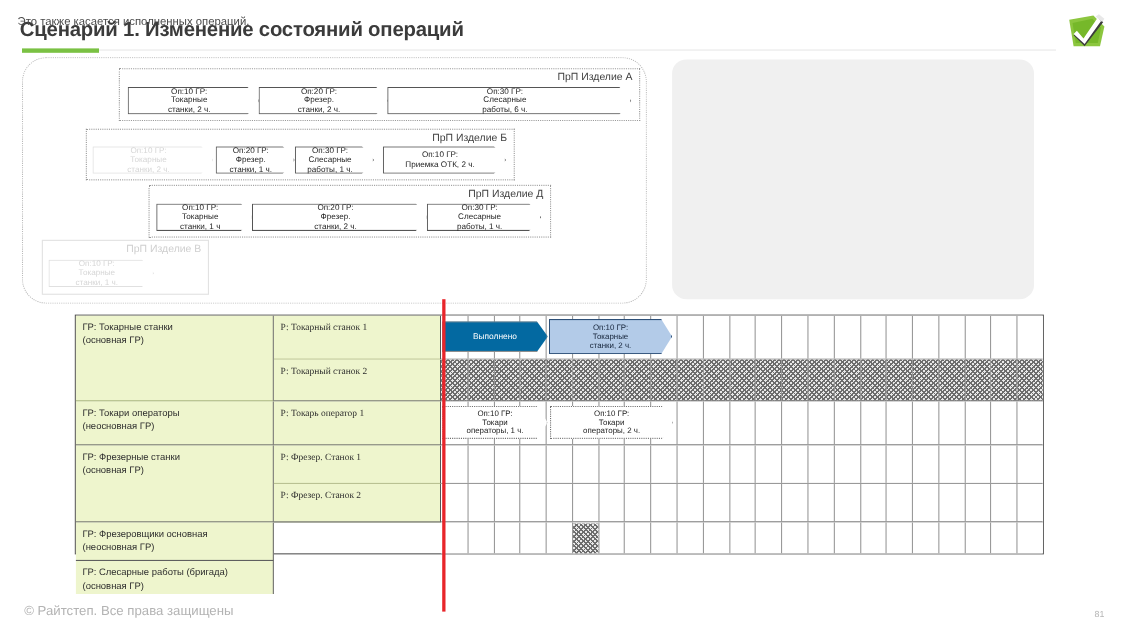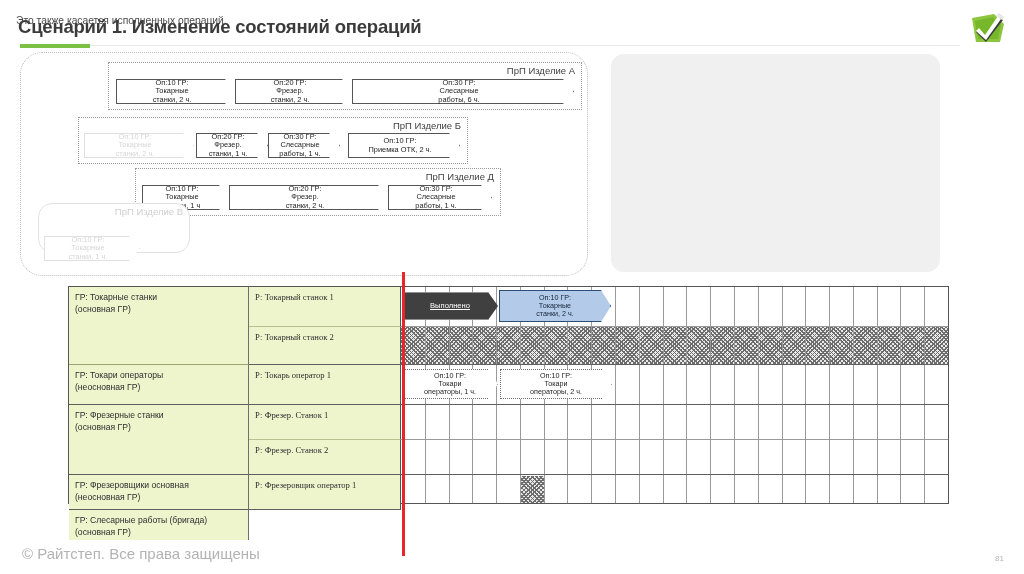--- a/index.html
+++ b/index.html
@@ -99,33 +99,33 @@
       repeating-linear-gradient(45deg,#6d6d6d 0 1.2px,transparent 1.2px 3px),
       repeating-linear-gradient(-45deg,#6d6d6d 0 1.2px,transparent 1.2px 3px);
     background-color:#e9e9e9;
   }
   .bar{
     position:absolute;display:flex;align-items:center;justify-content:center;
     text-align:center;line-height:1.15;box-sizing:border-box;
     font-size:7.2px;
     clip-path:polygon(0 0, calc(100% - 10px) 0, 100% 50%, calc(100% - 10px) 100%, 0 100%);
   }
-  .bar.done{background:#404040;border:1px solid #8f8f8f;color:#ffffff;font-size:7.6px;text-decoration:underline;}
+  .bar.done{background:#0369a1;border:1px solid #8f8f8f;color:#ffffff;font-size:7.6px;}
   .bar.active{background:#b3cbe8;border:1.4px solid #2d4f77;color:#15243a;}
   .bar.plain{background:#fff;border:1.2px dotted #6f6f6f;color:#1d1d1d;}
 
   #redline{
     position:absolute;left:402px;top:272px;width:2.6px;height:284px;
     background:#e8252a;z-index:40;
   }
 
   
   #footer-copy{
     position:absolute;left:22px;bottom:12px;
-    font-size:15px;color:#b3b3b3;
+    font-size:12px;color:#b3b3b3;
   }
   #footer-page{
     position:absolute;right:20px;bottom:11px;
     font-size:8px;color:#b5b5b5;
   }
 </style>
 </head>
 <body>
 
 <div id="slide-title">Сценарий 1. Изменение состояний операций</div>
@@ -177,21 +177,21 @@
 <div class="op" style="left:142px;top:185px;width:88px;height:25px;">
   <span><span>Оп:10 ГР:</span><br><span>Токарные</span><br><span>станки, 1 ч</span></span>
 </div>
 <div class="op" style="left:229px;top:185px;width:160px;height:25px;">
   <span><span>Оп:20 ГР:</span><br><span>Фрезер.</span><br><span>станки, 2 ч.</span></span>
 </div>
 <div class="op" style="left:388px;top:185px;width:104px;height:25px;">
   <span><span>Оп:30 ГР:</span><br><span>Слесарные</span><br><span>работы, 1 ч.</span></span>
 </div>
 
-<div class="prp-group ghost" style="left:38px;top:203px;width:150px;height:48px;border-radius:14px;">
+<div class="prp-group ghost" style="left:38px;top:218px;width:150px;height:48px;">
   <span class="prp-label">ПрП Изделие В</span>
 </div>
 <div class="op ghost" style="left:44px;top:236px;width:96px;height:25px;">
   <span><span>Оп:10 ГР:</span><br><span>Токарные</span><br><span>станки, 1 ч.</span></span>
 </div>
 
 <div id="note-card"></div>
 <div id="note-text">Это также касается исполненных операций.</div>
 
 <div id="gantt">
@@ -222,23 +222,20 @@
   <div class="cell-res res-thin" style="top:118px;height:35px;">
     <span>Р: Фрезер. Станок 1</span>
   </div>
   <div class="cell-res res-sep" style="top:153px;height:35px;">
     <span>Р: Фрезер. Станок 2</span>
   </div>
 
   <div class="cell-grp grp-sep" style="top:188px;height:35px;">
     <span>ГР: Фрезеровщики основная</span><br>
     <span>(неосновная ГР)</span>
-  </div>
-  <div class="cell-res res-sep" style="top:188px;height:35px;">
-    <span>Р: Фрезеровщик оператор 1</span>
   </div>
 
   <div class="cell-grp" style="top:223px;height:30px;border-bottom:none;">
     <span>ГР: Слесарные работы (бригада)</span><br>
     <span>(основная ГР)</span>
   </div>
 
   <div id="timeline">
 
     <div class="tl-row thin" style="top:0;height:40px;">

